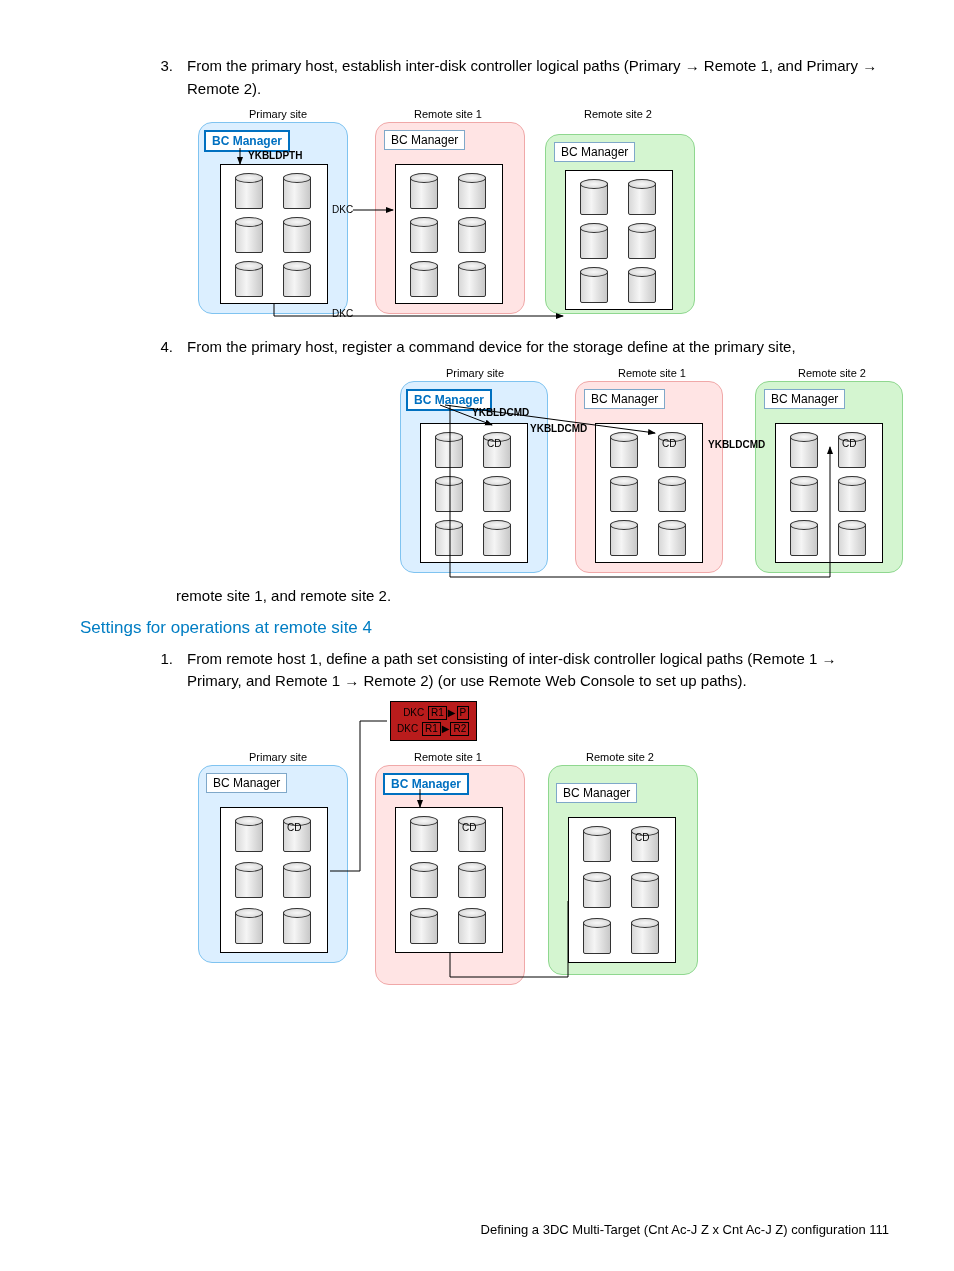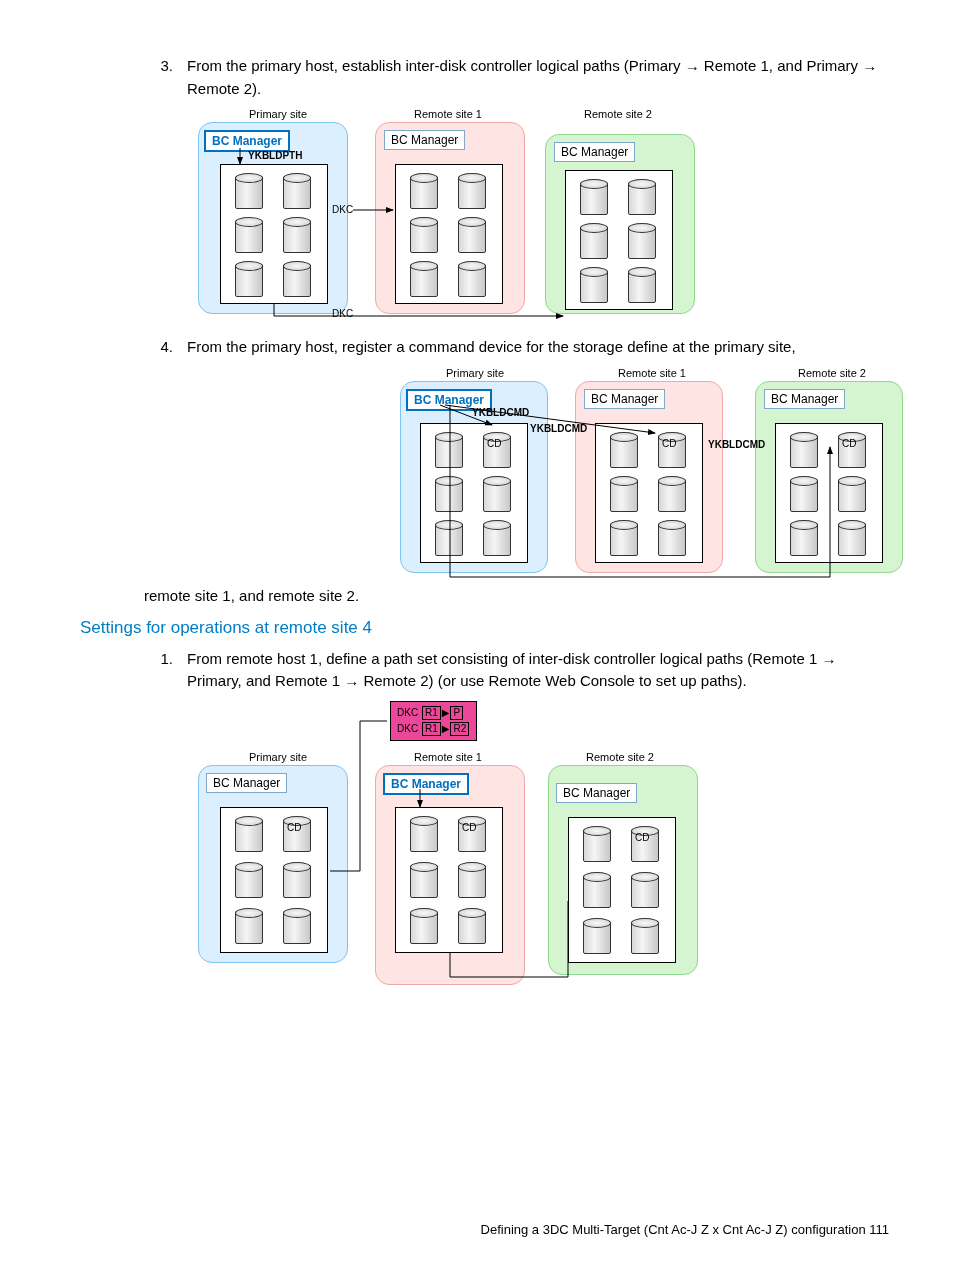--- a/index.html
+++ b/index.html
@@ -9,21 +9,21 @@
     background: #fff;
     font-family: Arial, Helvetica, sans-serif;
     color: #000;
     position: relative;
     padding: 55px 65px 0 80px;
   }
   .step { display: flex; margin-bottom: 8px; font-size: 15px; line-height: 1.5; }
   .step .num { width: 35px; flex-shrink: 0; text-align: right; padding-right: 14px; }
   .step .txt { flex: 1; }
   .section-h { color: #007dc3; font-size: 17px; font-weight: normal; margin: 14px 0 10px 0; }
-  .cont-text { font-size: 15px; margin-left: 64px; margin-top: 4px; margin-bottom: 6px; }
+  .cont-text { font-size: 15px; margin-left: 96px; margin-top: 4px; margin-bottom: 6px; }
   .footer { position: absolute; bottom: 34px; right: 65px; font-size: 13px; }
 
   
   .diagram { position: relative; margin-left: 100px; }
 
   .site {
     position: absolute;
     border-radius: 14px;
     border: 1px solid;
   }
@@ -205,21 +205,21 @@
 
 <h2 class="section-h">Settings for operations at remote site 4</h2>
 
 <div class="step" style="margin-left:72px;">
   <div class="num">1.</div>
   <div class="txt">From remote host 1, define a path set consisting of inter-disk controller logical paths (Remote 1 → Primary, and Remote 1 → Remote 2) (or use Remote Web Console to set up paths).</div>
 </div>
 
 <div class="diagram" style="height:290px;">
 
-  <div style="position:absolute; left:210px; top:0; border:1px solid #000; background:#ec4899; padding:3px 6px; font-size:10px; line-height:16px;">
+  <div style="position:absolute; left:210px; top:0; border:1px solid #000; background:#b91c1c; padding:3px 6px; font-size:10px; line-height:16px;text-align:right;">
     <div><span>DKC</span> <span class="route-box">R1</span>▶<span class="route-box">P</span></div>
     <div><span>DKC</span> <span class="route-box">R1</span>▶<span class="route-box">R2</span></div>
   </div>
 
   <div class="site-label" style="left:58px; top:50px; width:80px;">Primary site</div>
   <div class="site-label" style="left:228px; top:50px; width:80px;">Remote site 1</div>
   <div class="site-label" style="left:400px; top:50px; width:80px;">Remote site 2</div>
 
   <div class="site site-blue" style="left:18px;  top:64px; width:150px; height:198px;"></div>
   <div class="site site-pink" style="left:195px; top:64px; width:150px; height:220px;"></div>

